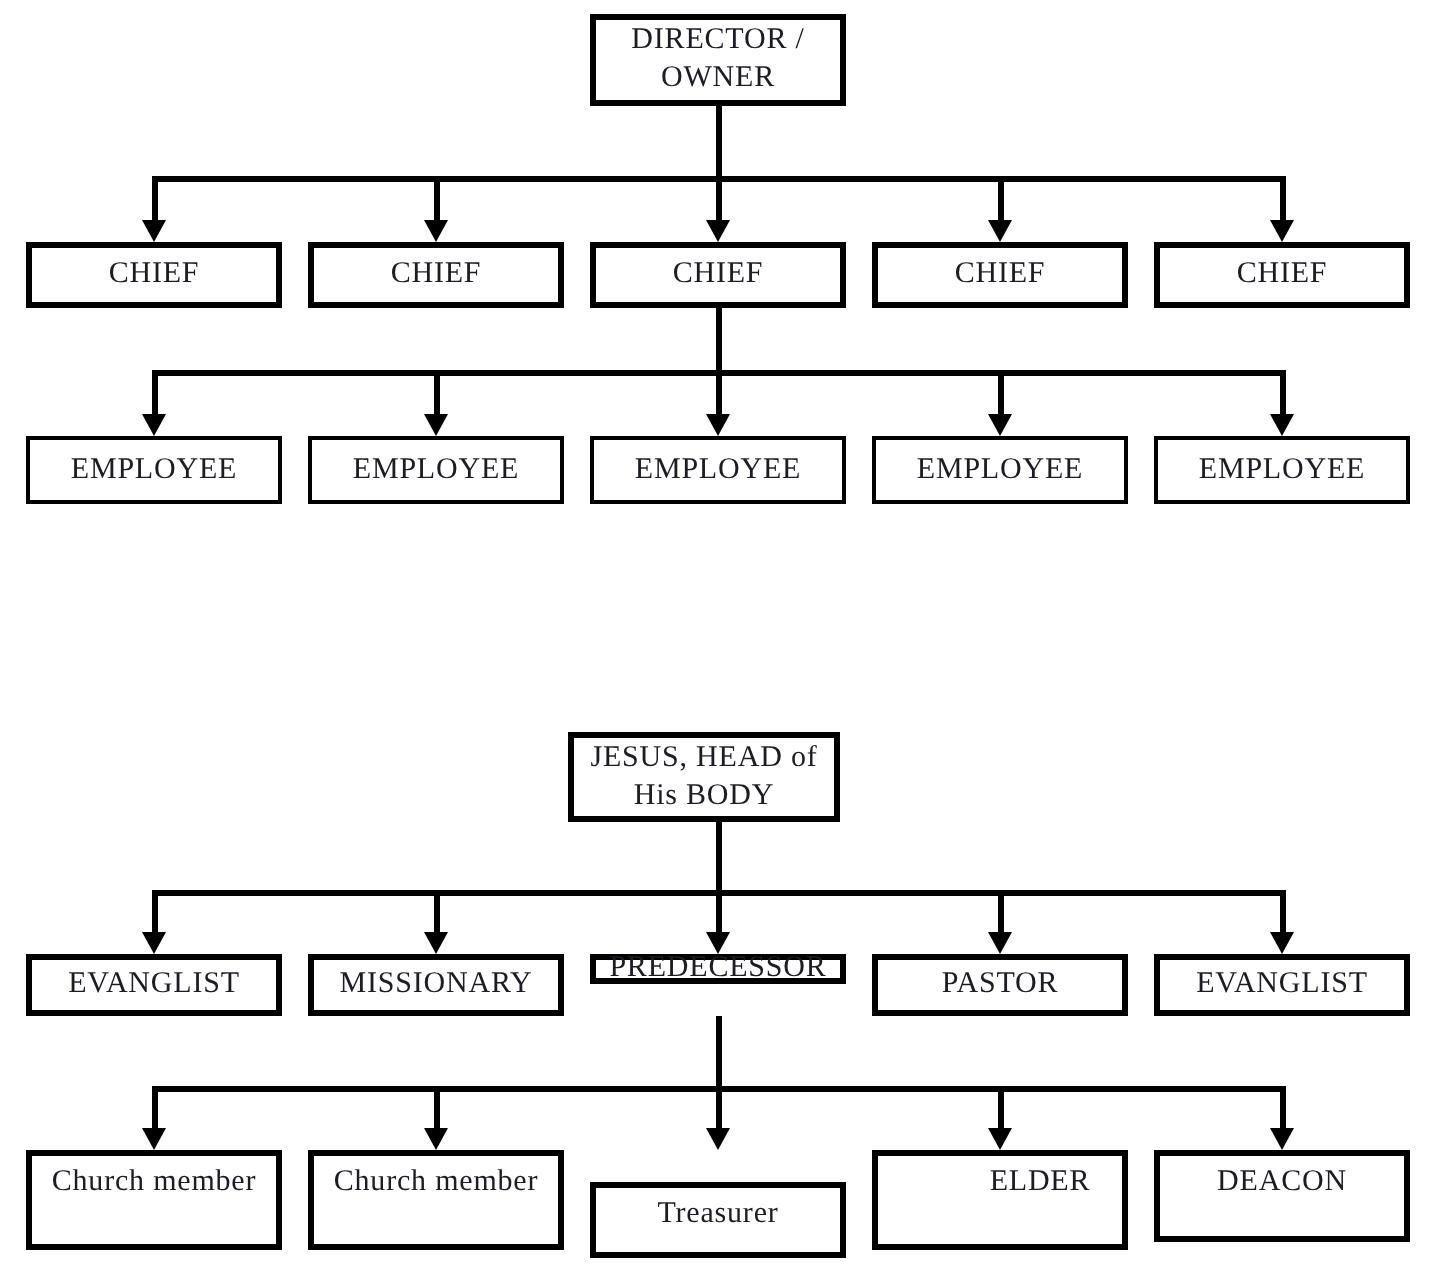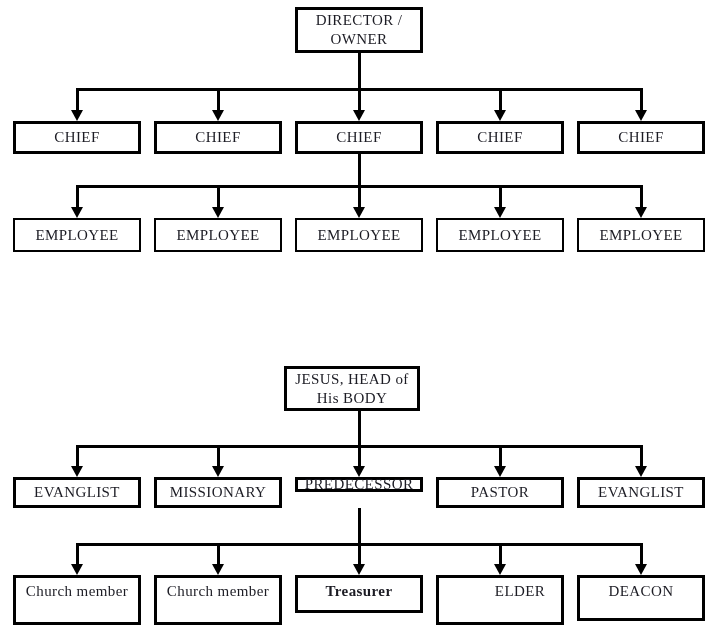--- a/index.html
+++ b/index.html
@@ -108,17 +108,17 @@
   <div class="vline d4" style="top:543px;height:21px;"></div>
   <div class="vline d5" style="top:543px;height:21px;"></div>
   <div class="arrow a1" style="top:564px;"></div>
   <div class="arrow a2" style="top:564px;"></div>
   <div class="arrow a3" style="top:564px;"></div>
   <div class="arrow a4" style="top:564px;"></div>
   <div class="arrow a5" style="top:564px;"></div>
 
   <div class="node top-text col1" style="top:575px;height:50px;">Church member</div>
   <div class="node top-text col2" style="top:575px;height:50px;">Church member</div>
-  <div class="node top-text col3" style="top:575px;height:38px;font-weight:bold;">Treasurer</div>
+  <div class="node top-text col3" style="top:591px;height:38px;">Treasurer</div>
   <div class="node top-text col4" style="top:575px;height:50px;padding-left:40px;">ELDER</div>
   <div class="node top-text col5" style="top:575px;height:46px;">DEACON</div>
 
 </div>
 
 </body></html>

